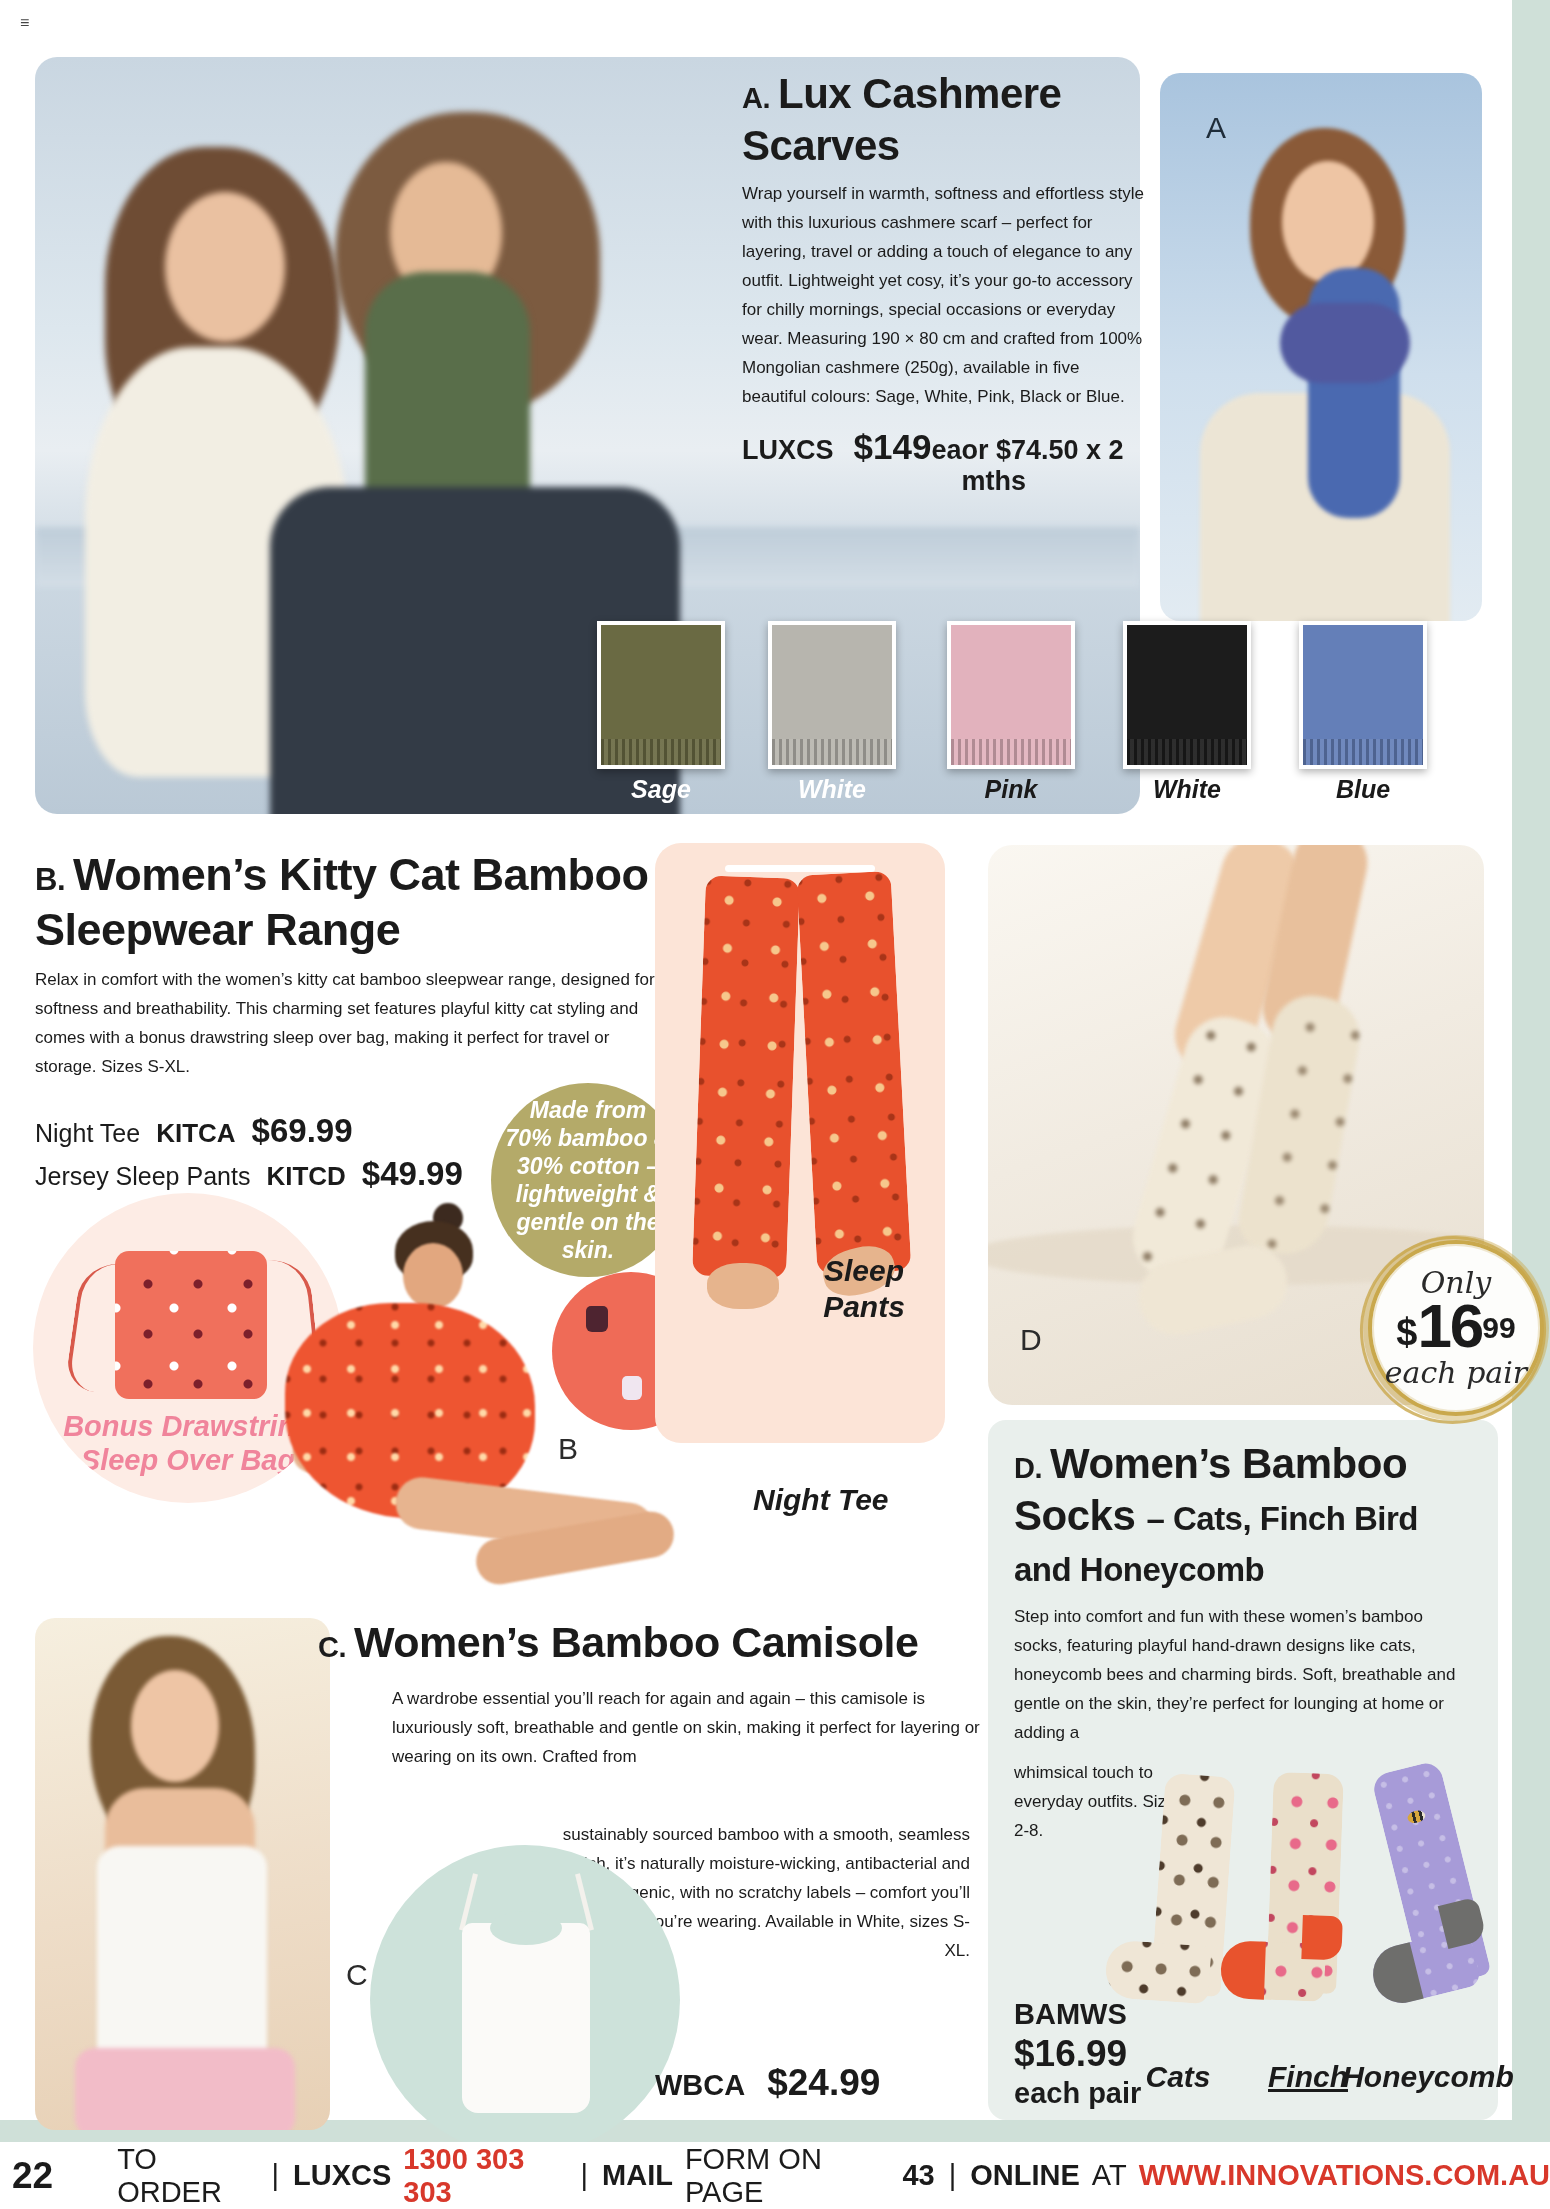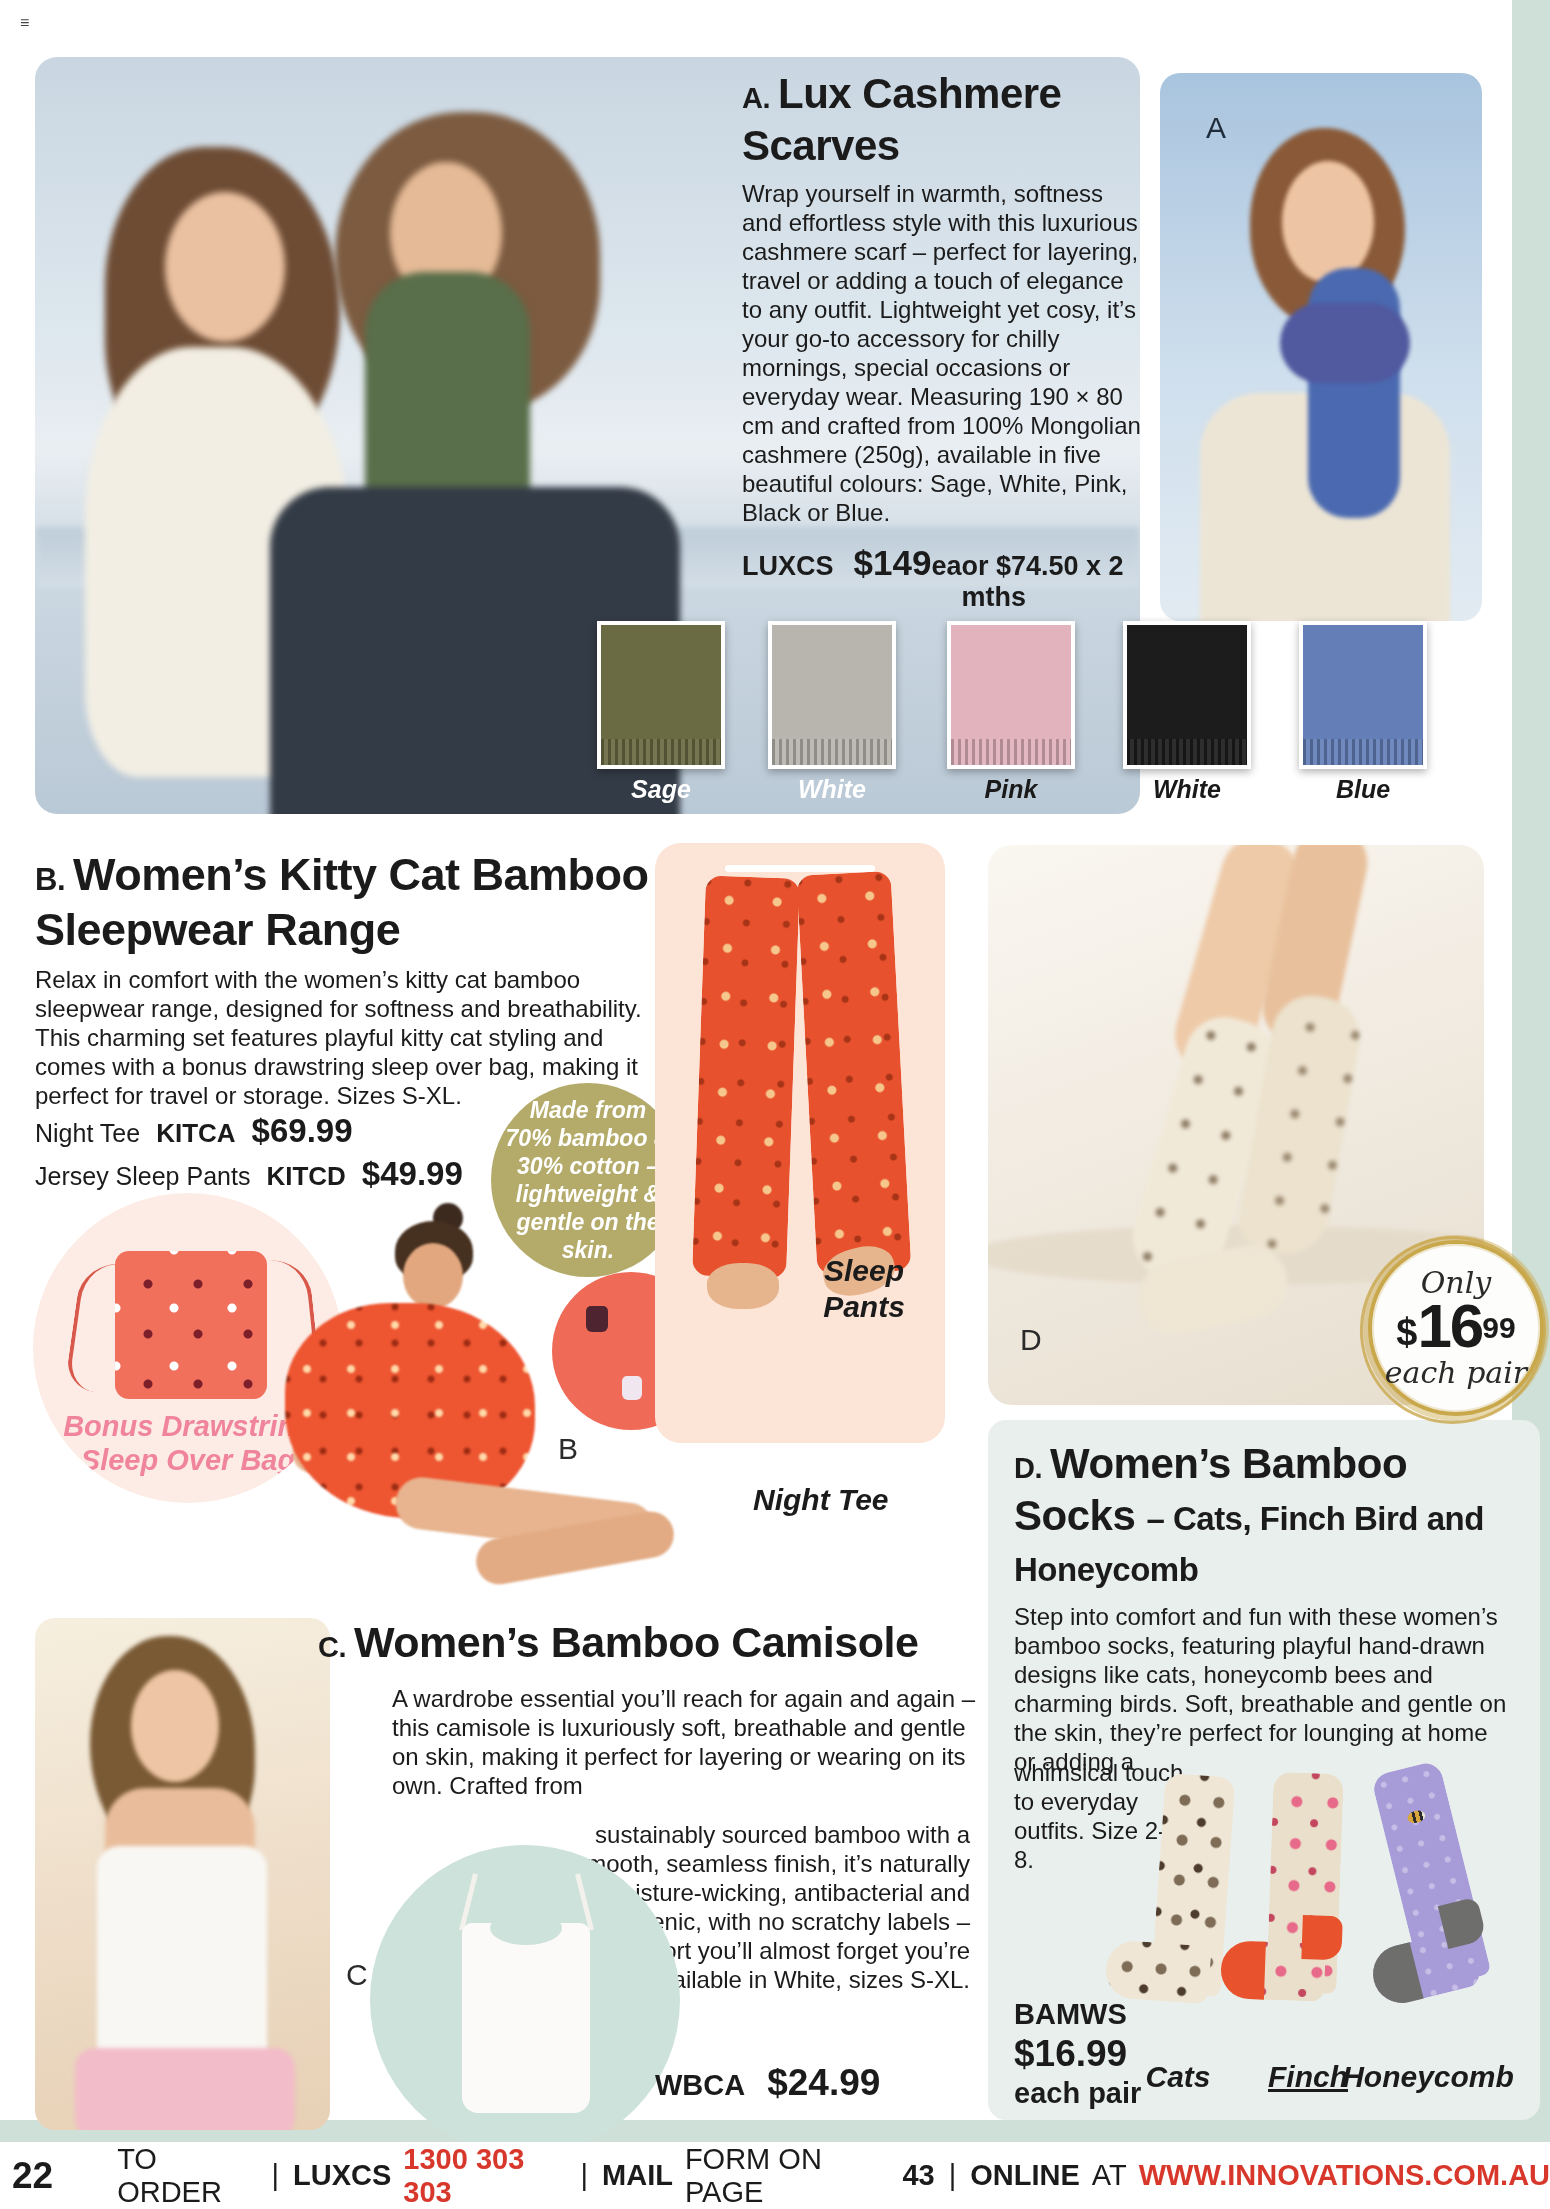--- a/index.html
+++ b/index.html
@@ -23,21 +23,21 @@
   .w1-face{left:130px;top:135px;width:120px;height:150px;background:#eac1a1;border-radius:50%;}
   .w1-scarf{left:50px;top:290px;width:265px;height:430px;background:#f2eee3;border-radius:40% 45% 20% 20%;}
   .w2-hair{left:300px;top:55px;width:265px;height:300px;background:#7c5b40;border-radius:50% 50% 45% 55%;}
   .w2-face{left:355px;top:105px;width:112px;height:142px;background:#e5ba96;border-radius:50%;}
   .w2-scarf{left:330px;top:215px;width:165px;height:470px;background:#596e4a;border-radius:60px 60px 30px 30px;}
   .w2-body{left:235px;top:430px;width:410px;height:340px;background:#333b46;border-radius:60px 60px 0 0;}
   
   .textA{left:742px;top:70px;width:404px;}
   .h-a{font-size:42px;line-height:47px;font-weight:700;letter-spacing:-.5px;}
   .h-prefix{font-size:29px;font-weight:700;margin-right:8px;}
-  .bodytext{font-size:24px;line-height:29px;}
+  .bodytext{font-size:17px;line-height:29px;}
   .textA .bodytext{margin-top:10px;}
   .priceline{margin-top:16px;display:flex;align-items:baseline;}
   .code{font-weight:700;font-size:27px;}
   .price-big{font-weight:700;font-size:35px;margin-left:20px;}
   .price-suffix{font-weight:700;font-size:27px;}
   
   .photoA2{left:1160px;top:73px;width:322px;height:548px;border-radius:20px;overflow:hidden;
     background:linear-gradient(180deg,#a9c4de 0%,#cfdfed 55%,#e2ebf2 100%);}
   .photoA2 .shape{position:absolute;filter:blur(2px);}
   .a2-hair{left:90px;top:55px;width:155px;height:200px;background:#8a5a38;border-radius:48% 52% 50% 50%;}
@@ -129,21 +129,21 @@
     border:4px solid #c9a84c;box-shadow:0 0 0 5px rgba(201,168,76,.45), inset 0 0 0 2px rgba(201,168,76,.25);
     display:flex;flex-direction:column;align-items:center;justify-content:center;z-index:5;}
   .roundel::before{content:"";position:absolute;left:-12px;top:-8px;right:-6px;bottom:-12px;
     border:3px solid rgba(201,168,76,.8);border-radius:50%;transform:rotate(14deg);}
   .roundel .script{font-family:"DejaVu Serif",serif;font-style:italic;font-size:30px;color:#2a2a2a;line-height:30px;}
   .roundel .amountRow{display:flex;align-items:flex-start;line-height:52px;margin:2px 0 0 0;}
   .roundel .cur{font-weight:700;font-size:38px;margin-top:6px;}
   .roundel .amt{font-weight:700;font-size:62px;letter-spacing:-2px;}
   .roundel .cents{font-weight:700;font-size:30px;margin-top:2px;}
   
-  .panelD{left:988px;top:1420px;width:552px;height:700px;background:#e9efec;border-radius:18px;box-sizing:border-box;padding:20px 26px 0 26px;}
+  .panelD{left:988px;top:1420px;width:510px;height:700px;background:#e9efec;border-radius:18px;box-sizing:border-box;padding:20px 26px 0 26px;}
   .headD{font-size:42px;line-height:48px;font-weight:700;letter-spacing:-.5px;}
   .headD .h-prefix{font-size:29px;}
   .headD .subtitle{font-size:33px;font-weight:700;}
   .panelD .bodytext{margin-top:8px;}
   .dNarrow{position:absolute;left:26px;top:330px;width:170px;}
   .dBuy{position:absolute;left:26px;top:578px;}
   .dBuy .code{display:block;font-size:29px;}
   .dBuy .dPrice{display:block;font-weight:700;font-size:37px;margin-top:2px;}
   .dBuy .dUnit{display:block;font-weight:700;font-size:29px;margin-top:2px;}
   

